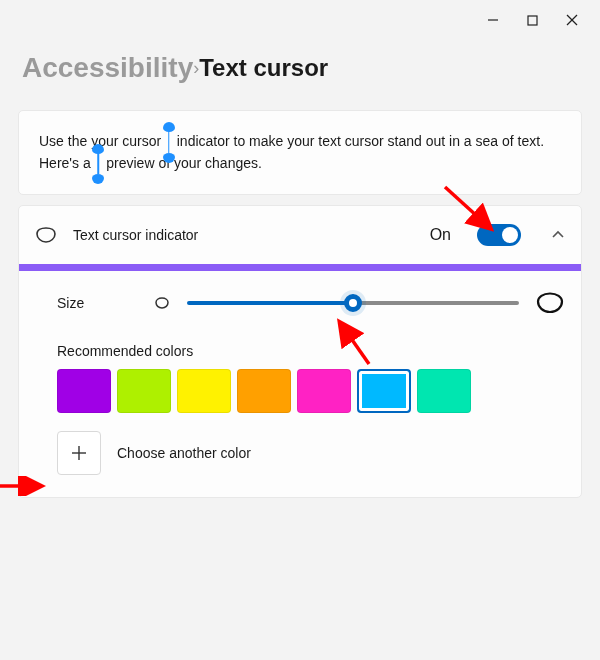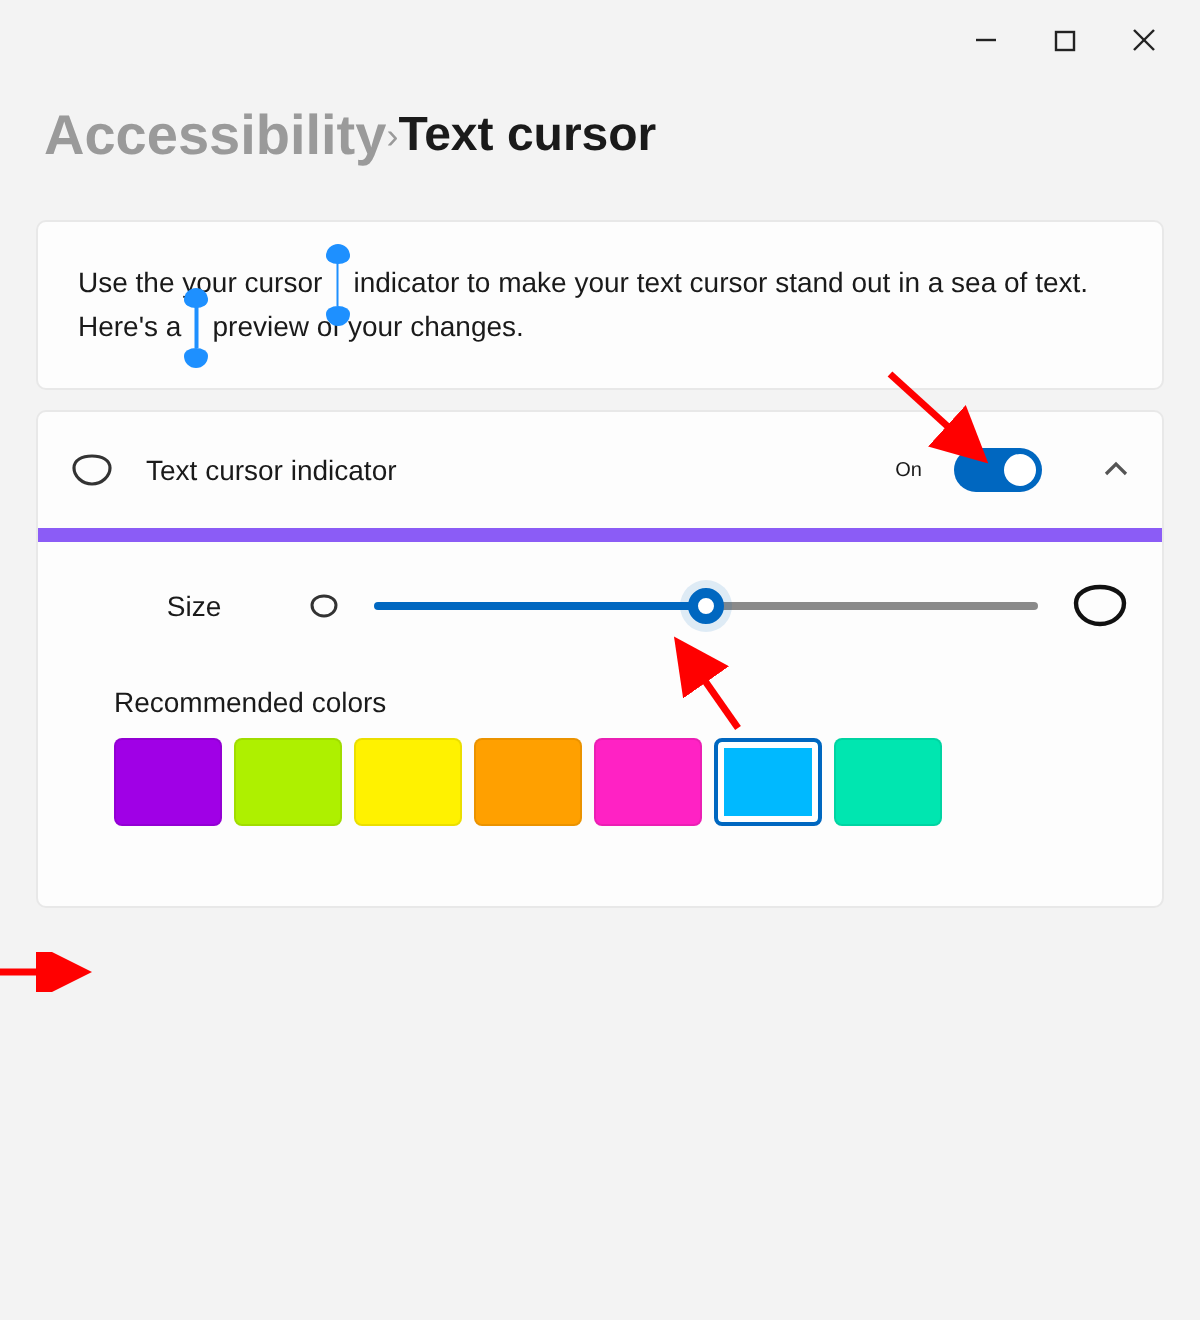--- a/index.html
+++ b/index.html
@@ -61,32 +61,32 @@
   }
   .row-main {
     display: flex;
     align-items: center;
     padding: 18px 16px;
     gap: 16px;
     border-bottom: 7px solid #8b5cf6;
   }
   .row-icon { width: 22px; display:flex; align-items:center; }
   .row-label { flex: 1; font-size: 14px; }
-  .row-state { font-size: 10px; }
+  .row-state { font-size: 16px; margin-right: 10px; }
   .toggle {
     width: 44px; height: 22px; border-radius: 11px;
     background: #0067c0; position: relative; cursor: pointer;
   }
   .toggle-knob {
     position: absolute; right: 3px; top: 3px;
     width: 16px; height: 16px; border-radius: 50%; background: #fff;
   }
   .chevron { margin-left: 14px; width: 14px; display:flex; }
   .expanded-content { padding: 20px 16px 22px 16px; }
-  .size-row { display: flex; align-items: center; gap: 16px; margin-bottom: 28px; padding-left: 22px; text-align: center; }
+  .size-row { display: flex; align-items: center; gap: 16px; margin-bottom: 28px; padding-left: 22px; }
   .size-label { width: 80px; font-size: 14px; }
   .drop-small, .drop-large { display:flex; align-items:center; }
   .slider-track {
     flex: 1;
     height: 4px;
     background: linear-gradient(to right, #0067c0 0%, #0067c0 50%, #8a8a8a 50%, #8a8a8a 100%);
     border-radius: 2px;
     position: relative;
     cursor: pointer;
   }
@@ -205,20 +205,29 @@
     <div class="swatches">
         <div class="swatch" style="background: rgb(160, 0, 230);"></div>
         <div class="swatch" style="background: rgb(174, 240, 0);"></div>
         <div class="swatch" style="background: rgb(255, 242, 0);"></div>
         <div class="swatch" style="background: rgb(255, 160, 0);"></div>
         <div class="swatch" style="background: rgb(255, 34, 196);"></div>
         <div class="swatch selected" style="background: rgb(0, 185, 255);"></div>
         <div class="swatch" style="background: rgb(0, 230, 176);"></div>
       </div>
 
+    <div class="choose-row">
+      <div class="plus-btn">
+        <svg width="18" height="18" viewBox="0 0 18 18">
+            <line x1="9" y1="2" x2="9" y2="16" stroke="#333" stroke-width="1.4"></line>
+            <line x1="2" y1="9" x2="16" y2="9" stroke="#333" stroke-width="1.4"></line>
+          </svg>
+      </div>
+      <span class="choose-label">Choose another color</span>
+    </div>
   </div>
 
   <div class="arrow" style="left:418px; top:-25px;">
     <svg width="70" height="60">
         <defs>
           <marker id="ah1" markerWidth="8" markerHeight="8" refX="6" refY="4" orient="auto">
             <polygon points="0 0, 8 4, 0 8" fill="#ff0000"></polygon>
           </marker>
         </defs>
         <line x1="8" y1="6" x2="52" y2="46" stroke="#ff0000" stroke-width="3.5" marker-end="url(#ah1)"></line>

